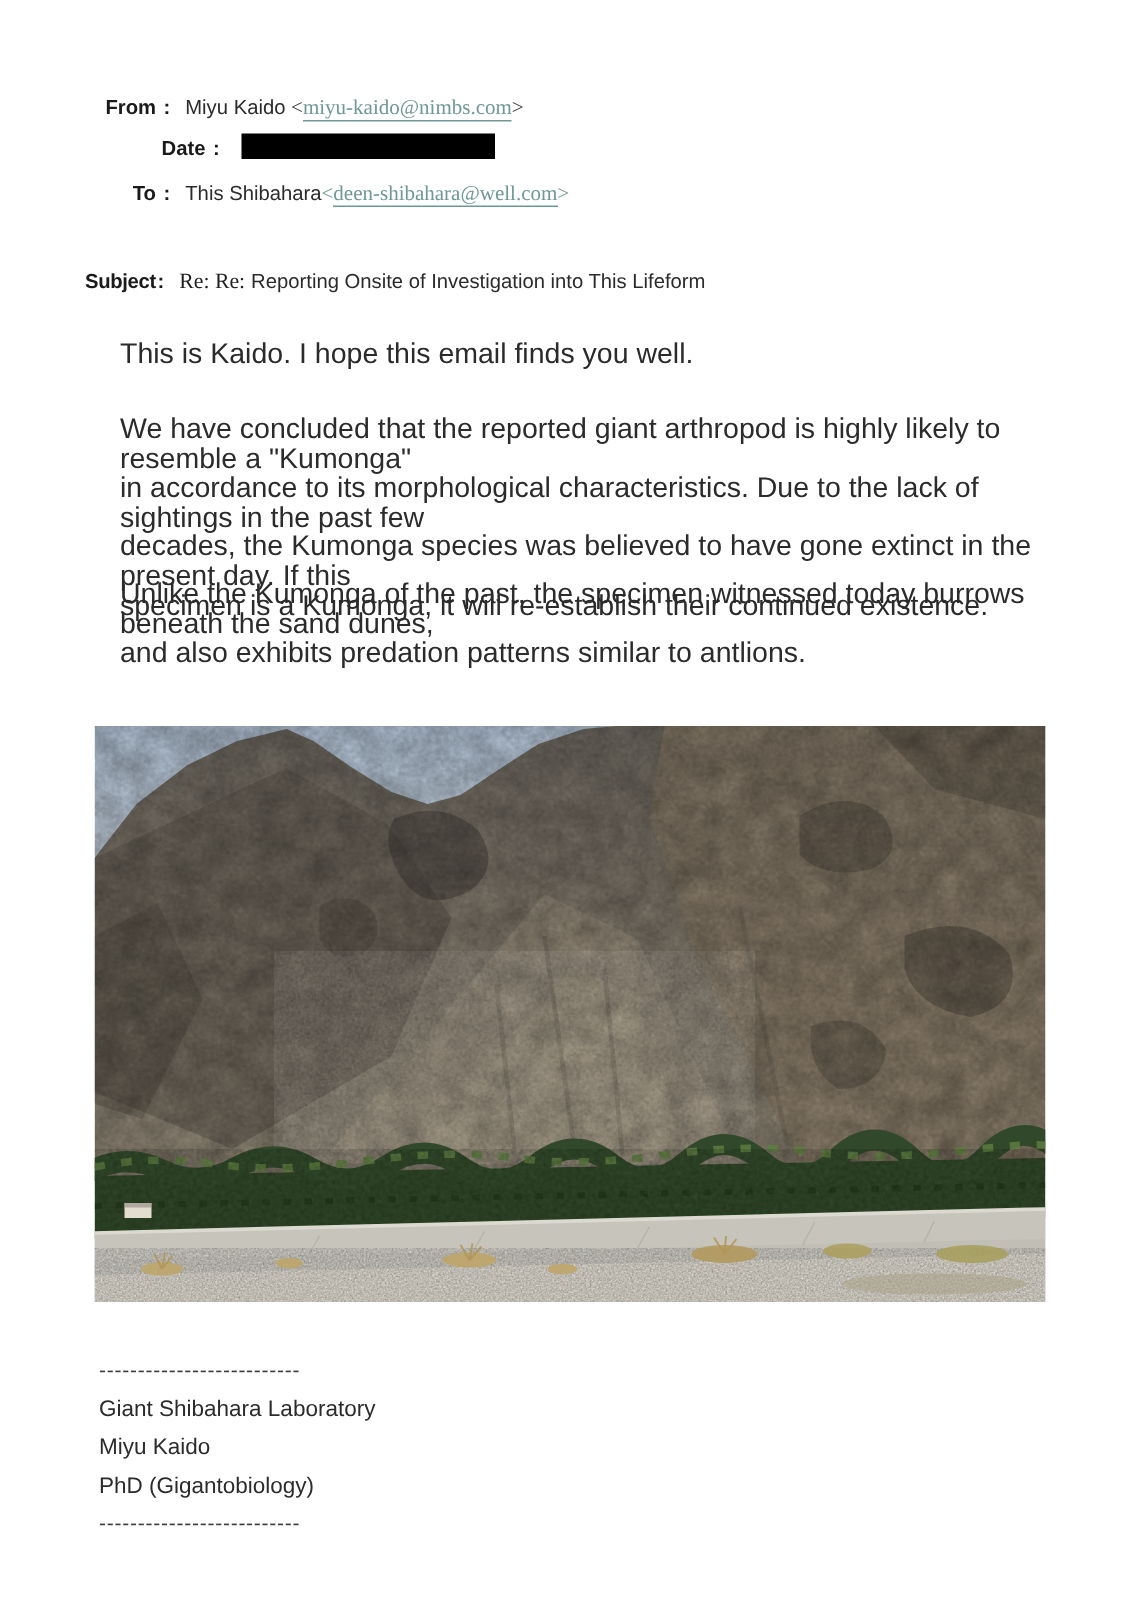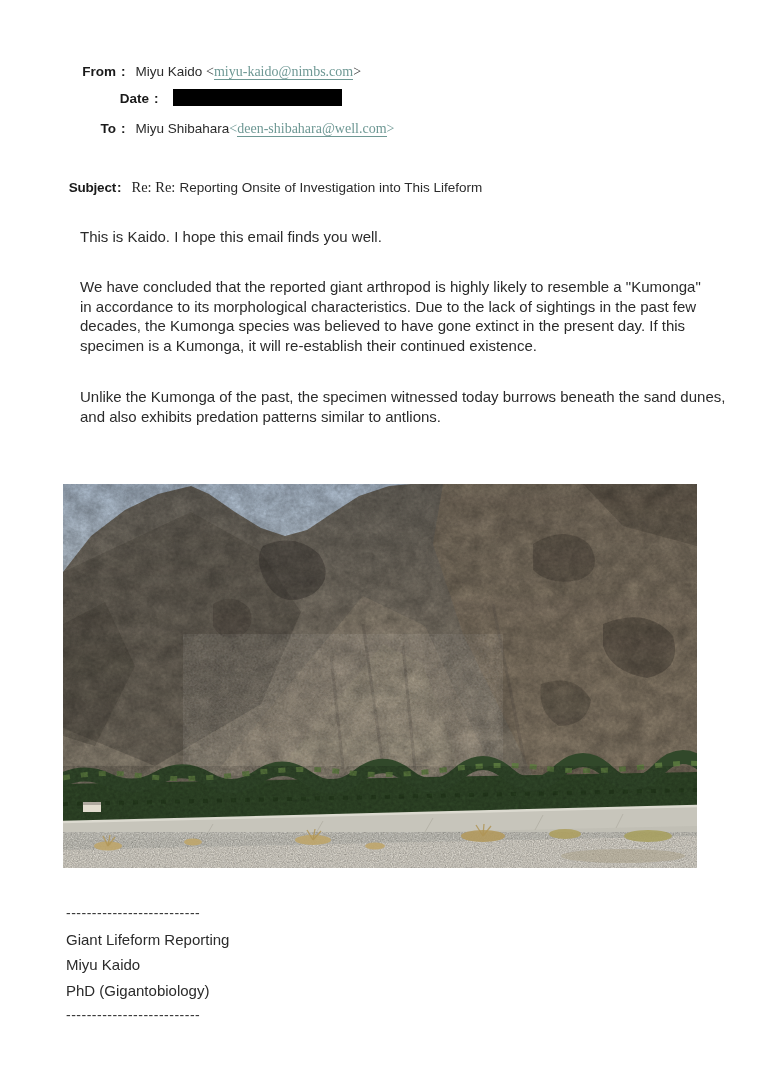--- a/index.html
+++ b/index.html
@@ -6,21 +6,21 @@
   html,body { background:#ffffff; }
   .page {
     position:relative;
     width:758px; height:1080px;
     background:#ffffff;
     font-family:"Liberation Sans", sans-serif;
     color:#2b2b2b;
     overflow:hidden;
   }
   
-  .hdr-row { position:absolute; left:12px; width:740px; height:20px; font-size:13.5px; white-space:nowrap; }
+  .hdr-row { position:absolute; left:0; width:740px; height:20px; font-size:13.5px; white-space:nowrap; }
   .row-from    { top:64px; }
   .row-date    { top:91px;margin-left:33px; }
   .row-to      { top:121px; }
   .row-subject { top:148px; }
   .hdr-label {
     display:inline-block; width:58px; text-align:right;
     font-weight:bold; color:#1a1a1a; margin-left:46px;
   }
   .row-subject .hdr-label { letter-spacing:-0.2px;margin-top:32px; }
   .hdr-colon { font-weight:bold; color:#1a1a1a; display:inline-block; margin:0 10px 0 5px; }
@@ -37,21 +37,21 @@
     display:inline-block; vertical-align:middle;
     width:169px; height:17px; background:#000000;
     margin-top:-3px; margin-left:4px;
   }
   .subject-prefix {
     font-family:"Liberation Serif", serif; font-size:14.5px; color:#1f1f1f; margin-right:4px;text-align:right;
   }
   
   .para {
     position:absolute; left:80px; width:648px;
-    font-size:15px; line-height:19.6px; color:#2b2b2b;
+    font-size:19px; line-height:19.6px; color:#2b2b2b;
     white-space:pre-line;
   }
   .para-1 { top:227px; }
   .para-2 { top:277px; }
   .para-3 { top:387px; }
   
   .photo-wrap {
     position:absolute; left:63px; top:484px; width:634px; height:384px;
     overflow:hidden;
   }
@@ -70,21 +70,21 @@
 
   <div class="hdr-row row-from">
     <span class="hdr-label">From</span><span class="hdr-colon">:</span><span class="hdr-value">Miyu Kaido </span><span class="addr bracket-dark">&lt;</span><span class="addr email-link">miyu-kaido@nimbs.com</span><span class="addr bracket-dark">&gt;</span>
   </div>
 
   <div class="hdr-row row-date">
     <span class="hdr-label">Date</span><span class="hdr-colon">:</span><span class="redaction-bar"></span>
   </div>
 
   <div class="hdr-row row-to">
-    <span class="hdr-label">To</span><span class="hdr-colon">:</span><span class="hdr-value">Miyu Shibahara</span><span class="addr bracket-teal">&lt;</span><span class="addr email-link">deen-shibahara@well.com</span><span class="addr bracket-teal">&gt;</span>
+    <span class="hdr-label">To</span><span class="hdr-colon">:</span><span class="hdr-value">This Shibahara</span><span class="addr bracket-teal">&lt;</span><span class="addr email-link">deen-shibahara@well.com</span><span class="addr bracket-teal">&gt;</span>
   </div>
 
   <div class="hdr-row row-subject">
     <span class="hdr-label">Subject</span><span class="hdr-colon">:</span><span class="subject-prefix">Re: Re:</span><span class="hdr-value">Reporting Onsite of Investigation into This Lifeform</span>
   </div>
 
   <div class="para para-1">This is Kaido. I hope this email finds you well.</div>
   <div class="para para-2">We have concluded that the reported giant arthropod is highly likely to resemble a "Kumonga"
 in accordance to its morphological characteristics. Due to the lack of sightings in the past few
 decades, the Kumonga species was believed to have gone extinct in the present day. If this
@@ -197,19 +197,19 @@
           <path d="M45,362 L40,352 M45,362 L47,351 M45,362 L52,353"></path>
           <path d="M250,356 L244,346 M250,356 L252,345 M250,356 L258,347"></path>
           <path d="M420,352 L413,341 M420,352 L421,340 M420,352 L428,342"></path>
         </g>
       </g>
     </svg>
   </div>
 
   <div class="signature">
     <div class="sig-divider">--------------------------</div>
-    <div>Giant Lifeform Reporting</div>
+    <div>Giant Shibahara Laboratory</div>
     <div>Miyu Kaido</div>
     <div>PhD (Gigantobiology)</div>
     <div class="sig-divider">--------------------------</div>
   </div>
 
 </div>
 
 </body></html>

